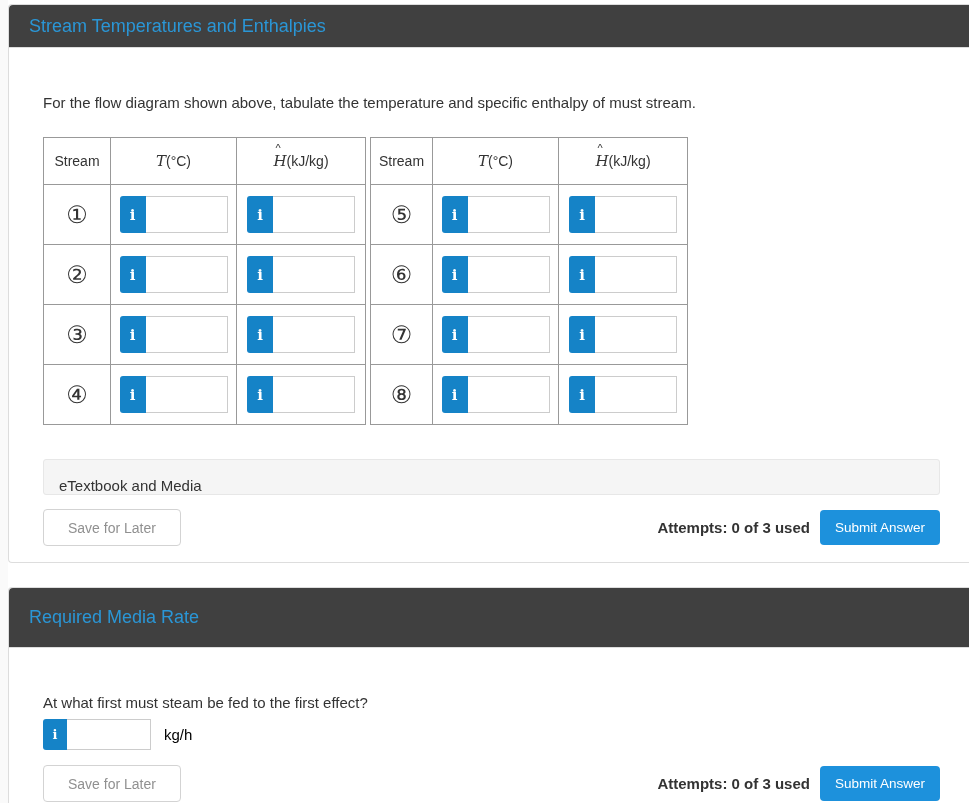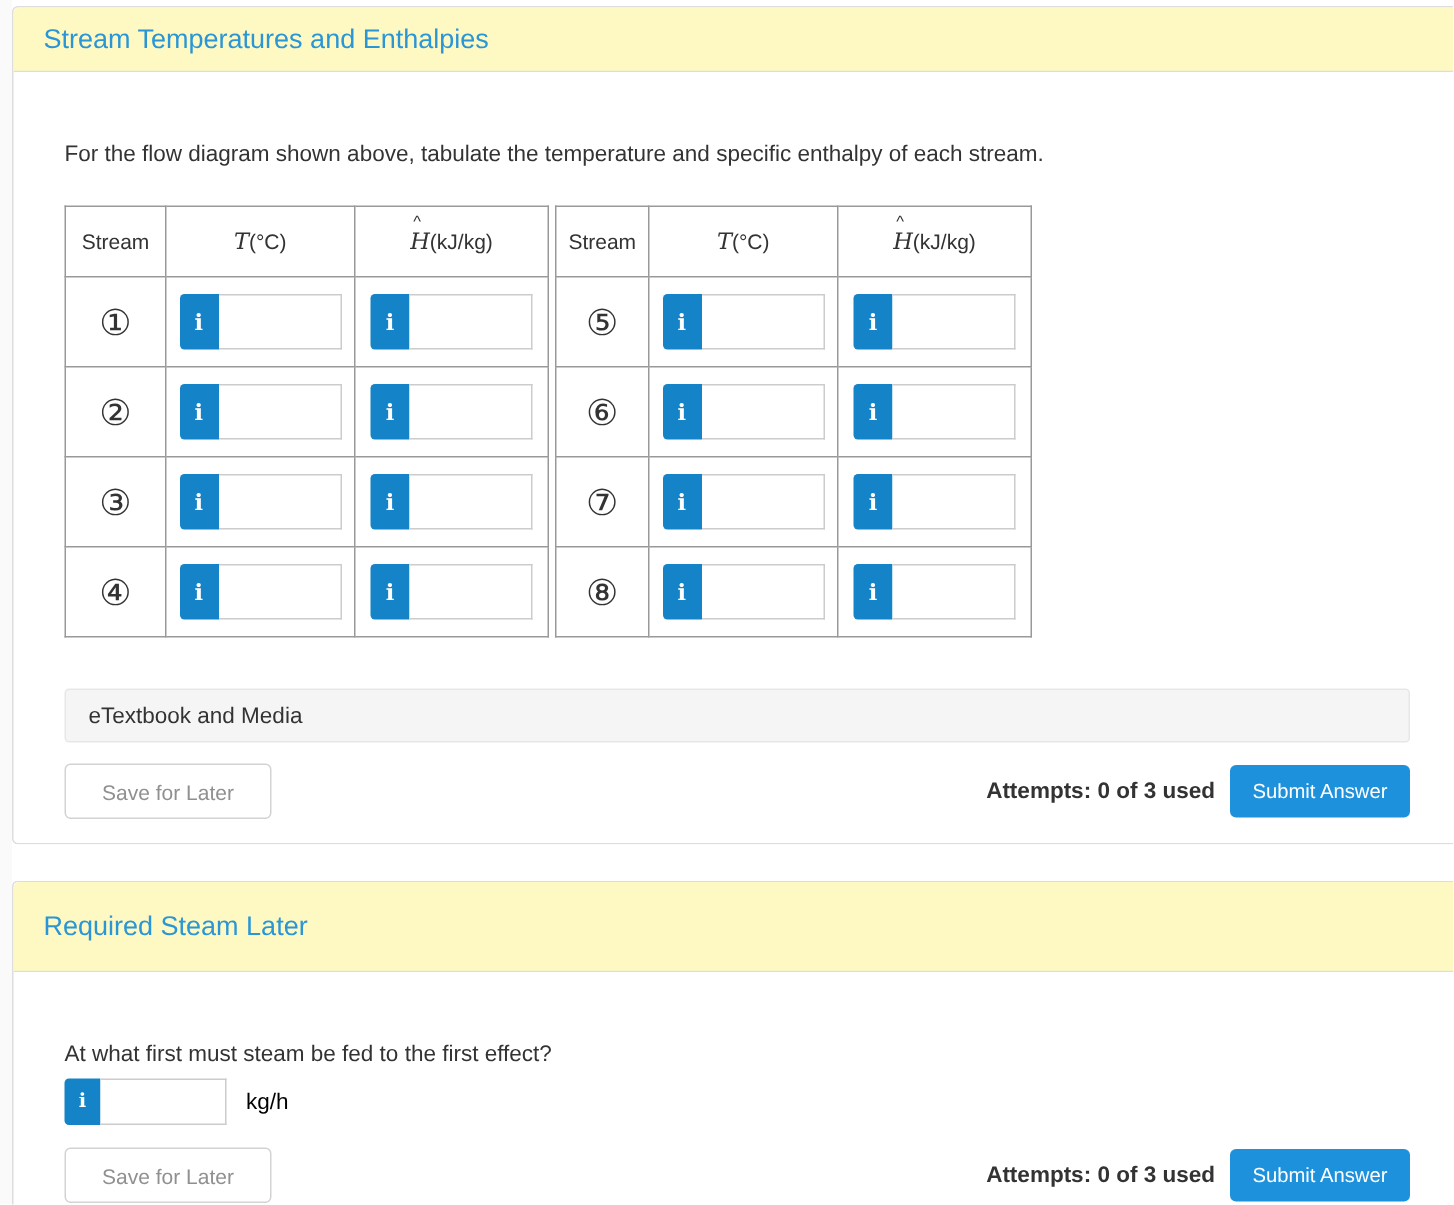--- a/index.html
+++ b/index.html
@@ -17,21 +17,21 @@
   .panel {
     margin-left: 8px;
     background: #fff;
     border: 1px solid #ddd;
     border-right: none;
     border-radius: 4px 0 0 4px;
   }
   .panel-1 { margin-top: 4px; }
   .panel-2 { margin-top: 24px; height: 300px; }
   .panel-header {
-    background: #fef9c3;
+    background: #404040;
     border-bottom: 1px solid #ddd;
     border-radius: 4px 0 0 0;
     display: flex; align-items: center;
     padding-left: 20px;
   }
   .panel-1 .panel-header { height: 43px; }
   .panel-2 .panel-header { height: 60px; }
   .panel-title { font-size: 18px; color: var(--title-blue); font-weight: normal; }
   .panel-body { padding: 0 29px 16px 34px; }
 
@@ -69,21 +69,21 @@
   .ifield {
     width: 82px; height: 37px;
     border: 1px solid #ccc; border-left: none;
     outline: none; padding: 0 6px; font-size: 14px;
     font-family: "Liberation Sans", sans-serif;
   }
 
   .etextbook-bar {
     margin-top: 34px; height: 36px;
     background: #f5f5f5; border: 1px solid #e7e7e7; border-radius: 3px;
-    display: flex; align-items: center; padding-left: 15px;
+    display: flex; align-items: flex-end; padding-left: 15px;
     font-size: 15px; color: #333; cursor: pointer;
   }
 
   .footer-row { display: flex; align-items: center; margin-top: 14px; }
   .save-btn {
     height: 37px; padding: 0 24px;
     background: #fff; border: 1px solid #d3d3d3; border-radius: 4px;
     color: #909090; font-size: 14px; cursor: pointer;
     font-family: "Liberation Sans", sans-serif;
   }
@@ -107,21 +107,21 @@
 </head>
 <body>
 
 <div class="gutter"></div>
 
 <section class="panel panel-1">
   <div class="panel-header">
     <h2 class="panel-title">Stream Temperatures and Enthalpies</h2>
   </div>
   <div class="panel-body">
-    <p class="prompt">For the flow diagram shown above, tabulate the temperature and specific enthalpy of each stream.</p>
+    <p class="prompt">For the flow diagram shown above, tabulate the temperature and specific enthalpy of must stream.</p>
 
     <div class="tables">
 
       <table class="t1">
         <thead>
           <tr>
             <th class="col-stream">Stream</th>
             <th class="col-t"><span class="math">T</span><span>(°C)</span></th>
             <th class="col-h"><span class="hat-wrap"><span class="hat-mark">^</span><span class="math">H</span></span><span>(kJ/kg)</span></th>
           </tr>
@@ -272,21 +272,21 @@
       <button class="save-btn">Save for Later</button>
       <div class="spacer"></div>
       <span class="attempts">Attempts: 0 of 3 used</span>
       <button class="submit-btn">Submit Answer</button>
     </div>
   </div>
 </section>
 
 <section class="panel panel-2">
   <div class="panel-header">
-    <h2 class="panel-title">Required Steam Later</h2>
+    <h2 class="panel-title">Required Media Rate</h2>
   </div>
   <div class="panel-body">
     <p class="question">At what first must steam be fed to the first effect?</p>
 
     <div class="rate-row">
       <span class="iw iw-small">
         <button class="ibtn">
             <span>i</span>
           </button>
         <input class="ifield" style="">

